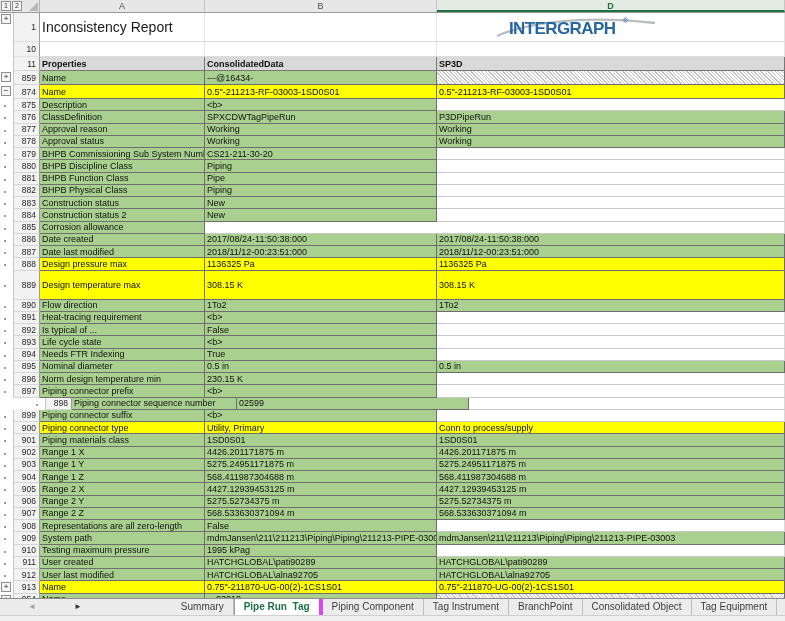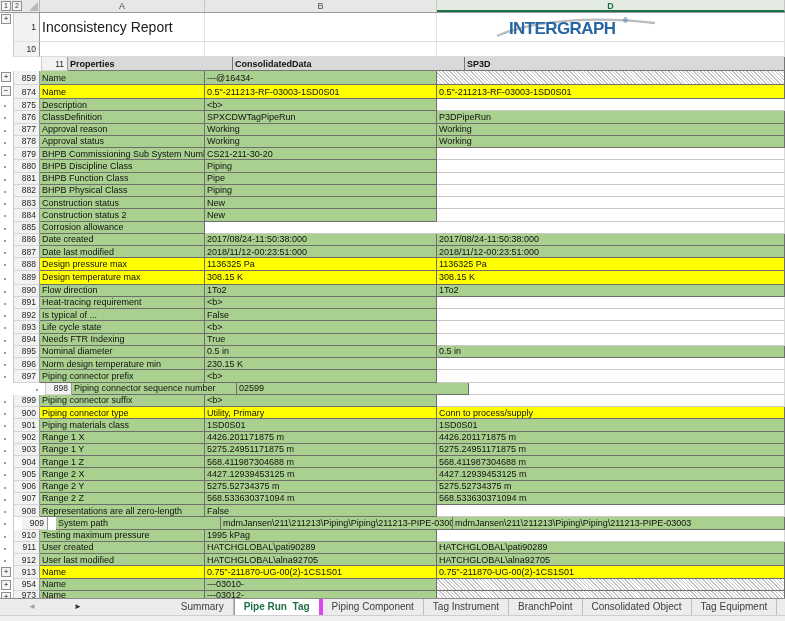--- a/index.html
+++ b/index.html
@@ -37,21 +37,21 @@
   .whitecell { background:#fff; border-right-color:#d9d9d9; border-bottom-color:#c9c9c9; }
   .hatch { background-color:#fff;
            background-image:repeating-linear-gradient(45deg,#c3c3c3 0px,#c3c3c3 1px,#ffffff 1px,#ffffff 2.5px); }
   .redbox { box-shadow: inset 0 0 0 2px var(--red); z-index:2; }
 
   
   .titlerow { height:29px; } .titlerow .c, .sprow .c { border-right:1px solid #e3e3e3; border-bottom:1px solid #dcdcdc; background:#fff; }
   .titlerow .rn, .sprow .rn { border-bottom:1px solid #e0e0e0; }
   .title-text { font-size:14px; color:#1a1a1a; }
   .sprow { height:15px; }
-  .hdr11 { height:14px;margin-left:28px; }
+  .hdr11 { height:14px; }
   .hdr11 .c { background:var(--hdr11bg); font-weight:bold; font-size:9px; border-right:1px solid #777; border-bottom:1px solid #777; }
 
   
   .logo { position:absolute; left:58px; top:1px; width:170px; height:27px; }
   .logo svg { position:absolute; left:0; top:2px; }
   .logo-text { position:absolute; left:14px; top:5px; font-size:17px; font-weight:bold; letter-spacing:-0.6px;
                color:var(--logoblue); font-family:"Liberation Sans", sans-serif; }
   .logo-tick { position:absolute; left:128px; top:3px; font-size:7px; color:var(--logoblue); }
 
   
@@ -291,21 +291,21 @@
           <div class="gut">
             <div class="odot"></div>
           </div>
           <div class="rn">888</div>
           <div class="cells">
             <div class="c a yellow">Design pressure max</div>
             <div class="c b yellow">1136325 Pa</div>
             <div class="c d yellow">1136325 Pa</div>
           </div>
         </div>
-        <div class="r" style="height: 14px; justify-content: flex-end;">
+        <div class="r" style="height: 29px; justify-content: flex-end;">
           <div class="gut">
             <div class="odot"></div>
           </div>
           <div class="rn">889</div>
           <div class="cells">
             <div class="c a yellow">Design temperature max</div>
             <div class="c b yellow">308.15 K</div>
             <div class="c d yellow">308.15 K</div>
           </div>
         </div>
@@ -511,21 +511,21 @@
           <div class="gut">
             <div class="odot"></div>
           </div>
           <div class="rn">908</div>
           <div class="cells">
             <div class="c a green">Representations are all zero-length</div>
             <div class="c b green">False</div>
             <div class="c d whitecell"></div>
           </div>
         </div>
-        <div class="r" style="height: 12.25px; gap: 8px;">
+        <div class="r" style="height: 12.25px;">
           <div class="gut">
             <div class="odot"></div>
           </div>
           <div class="rn">909</div>
           <div class="cells">
             <div class="c a green">System path</div>
             <div class="c b green">mdmJansen\211\211213\Piping\Piping\211213-PIPE-03003</div>
             <div class="c d green">mdmJansen\211\211213\Piping\Piping\211213-PIPE-03003</div>
           </div>
         </div>

